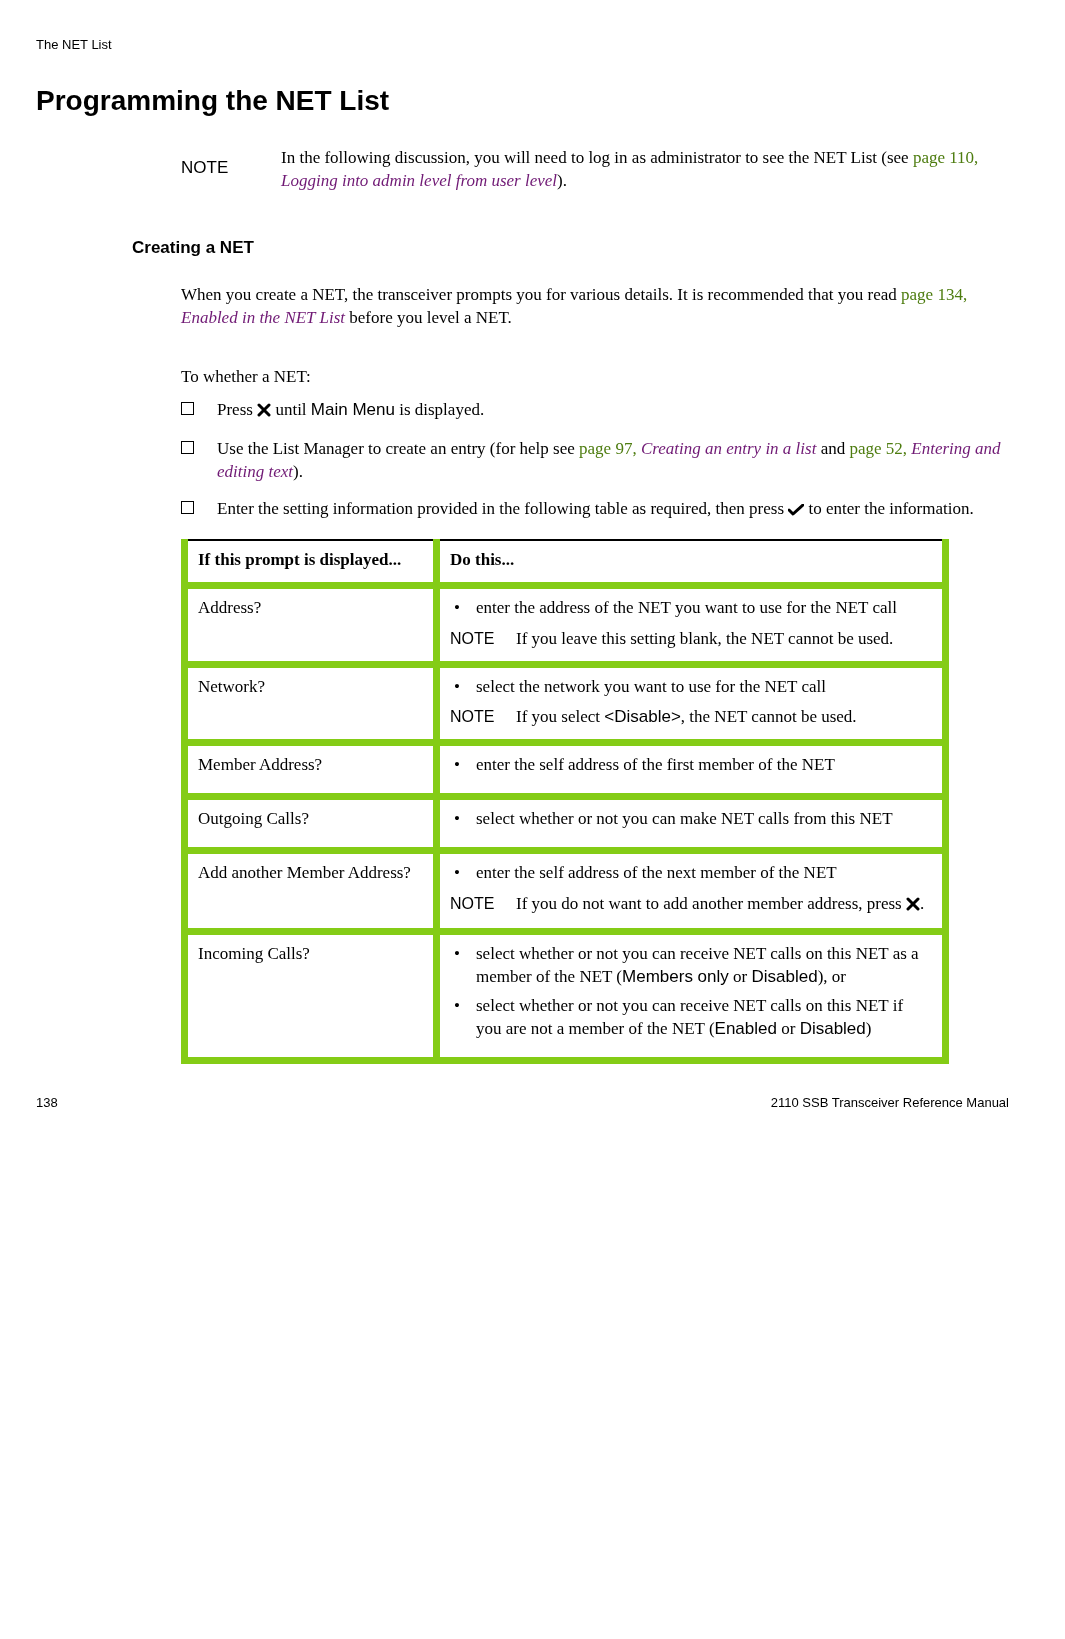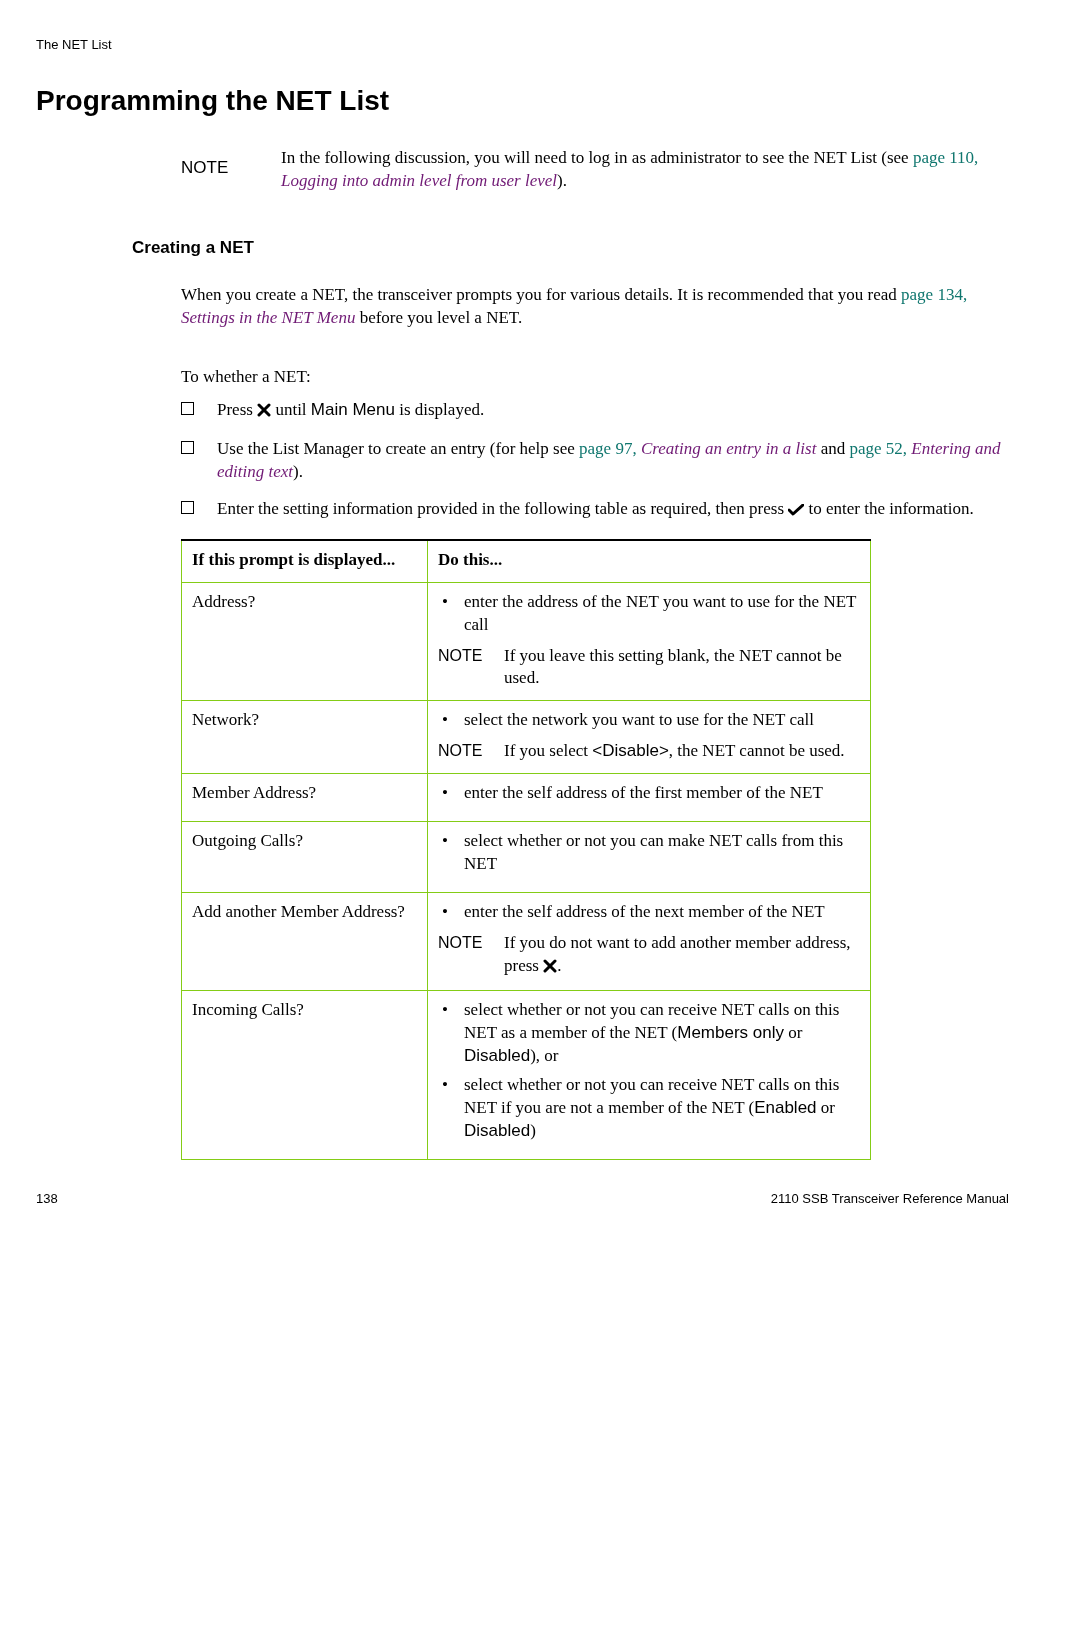--- a/index.html
+++ b/index.html
@@ -31,21 +31,21 @@
   }
   .note-label {
     font-family: Arial, Helvetica, sans-serif;
     font-size: 17px;
     width: 100px;
     flex: 0 0 auto;
     padding-top: 10px;
   }
   .note-text { flex: 1; }
   .xref { color: #701a75; font-style: italic; margin-top: 48px; }
-  .xref-pre { color: #0f766e; }
+  .xref-pre { color: #4d7c0f; }
   h2.subhead {
     font-family: Arial, Helvetica, sans-serif;
     font-weight: bold;
     font-size: 17px;
     margin: 0 0 24px 96px;
   }
   .body-para { margin: 0 0 36px 145px; }
   .lead-in { margin: 0 0 10px 145px; }
   ul.steps {
     list-style: none;
@@ -66,25 +66,25 @@
     box-sizing: border-box;
   }
   .bold-sans { font-family: Arial, Helvetica, sans-serif; font-weight: normal; }
   .icon {
     display: inline-block;
     vertical-align: -2px;
   }
   table.settings {
     border-collapse: collapse;
     margin-left: 145px;
-    width: 690px;
+    width: 768px;
     font-size: 17px;
   }
   table.settings th, table.settings td {
-    border: 1px solid #84cc16;
+    border: 7px solid #84cc16;
     padding: 8px 10px 10px 10px;
     text-align: left;
     vertical-align: top;
   }
   table.settings thead tr { border-top: 2px solid #000; }
   table.settings thead th {
     font-weight: bold;
     border-top: 2px solid #000;
   }
   table.settings th:first-child, table.settings td:first-child { width: 225px; }
@@ -120,21 +120,21 @@
 <div class="note-row">
   <div class="note-label">NOTE</div>
   <div class="note-text">
     <span>In the following discussion, you will need to log in as administrator to see the NET List (see </span><span class="xref-pre">page 110, </span><span class="xref">Logging into admin level from user level</span><span>).</span>
   </div>
 </div>
 
 <h2 class="subhead">Creating a NET</h2>
 
 <p class="body-para">
-  <span>When you create a NET, the transceiver prompts you for various details. It is recommended that you read </span><span class="xref-pre">page 134, </span><span class="xref">Settings in the NET Menu</span><span> before you level a NET.</span>
+  <span>When you create a NET, the transceiver prompts you for various details. It is recommended that you read </span><span class="xref-pre">page 134, </span><span class="xref">Enabled in the NET List</span><span> before you level a NET.</span>
 </p>
 
 <p class="lead-in">To whether a NET:</p>
 
 <ul class="steps">
   <li>
     <span>Press </span><span class="icon"><svg width="14" height="14" viewBox="0 0 14 14">
           <line x1="2" y1="2" x2="12" y2="12" stroke="#000" stroke-width="3" stroke-linecap="round"></line>
           <line x1="12" y1="2" x2="2" y2="12" stroke="#000" stroke-width="3" stroke-linecap="round"></line>
         </svg></span><span> until </span><span class="bold-sans">Main Menu</span><span> is displayed.</span>

